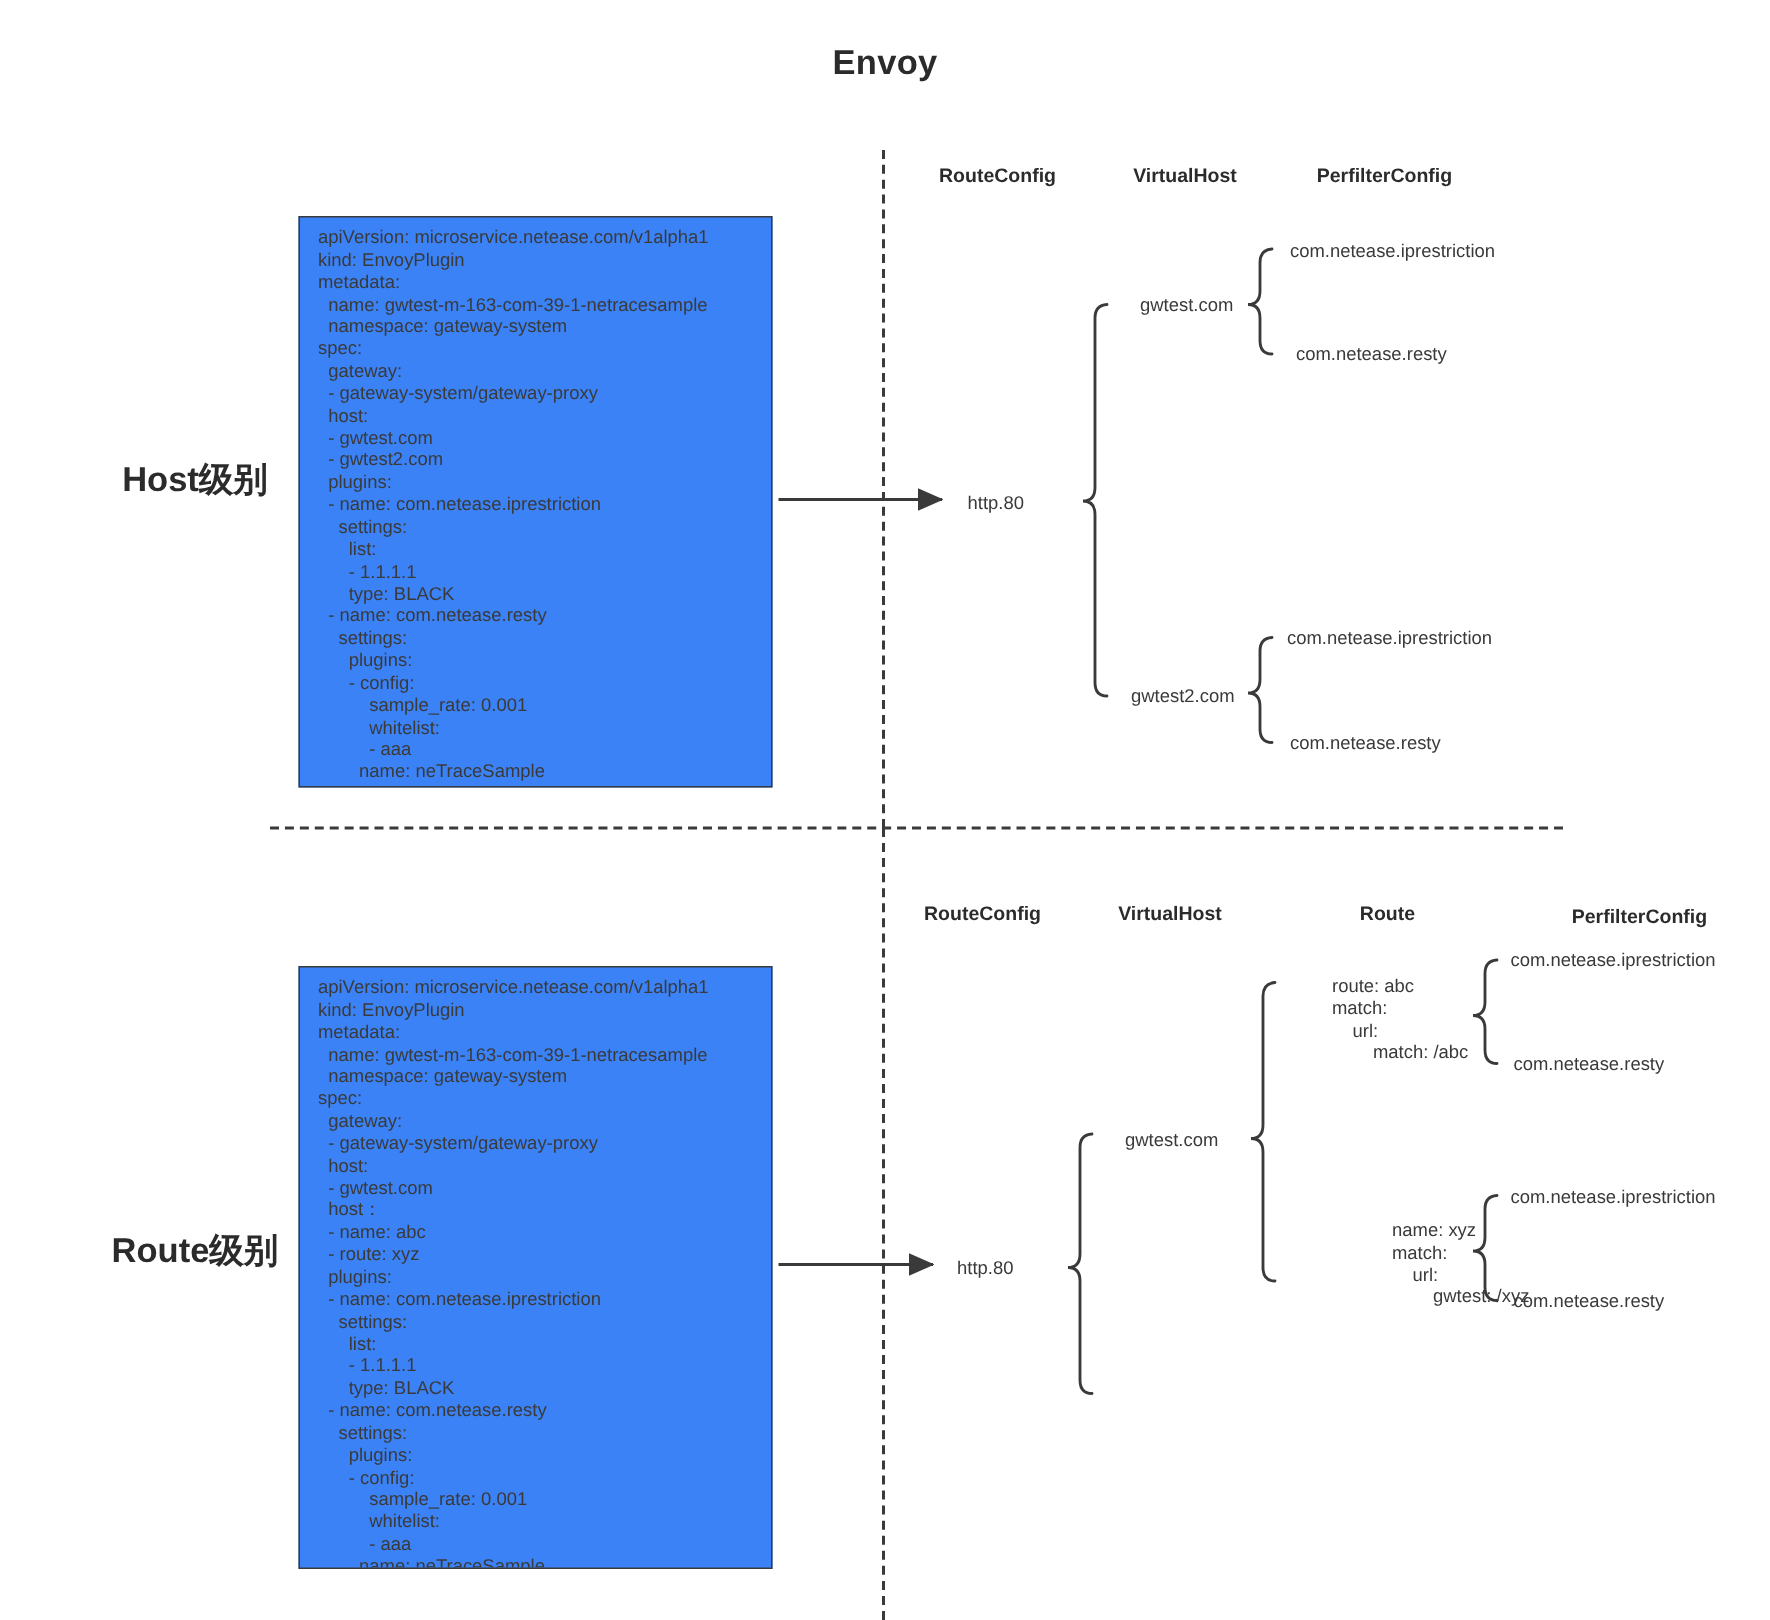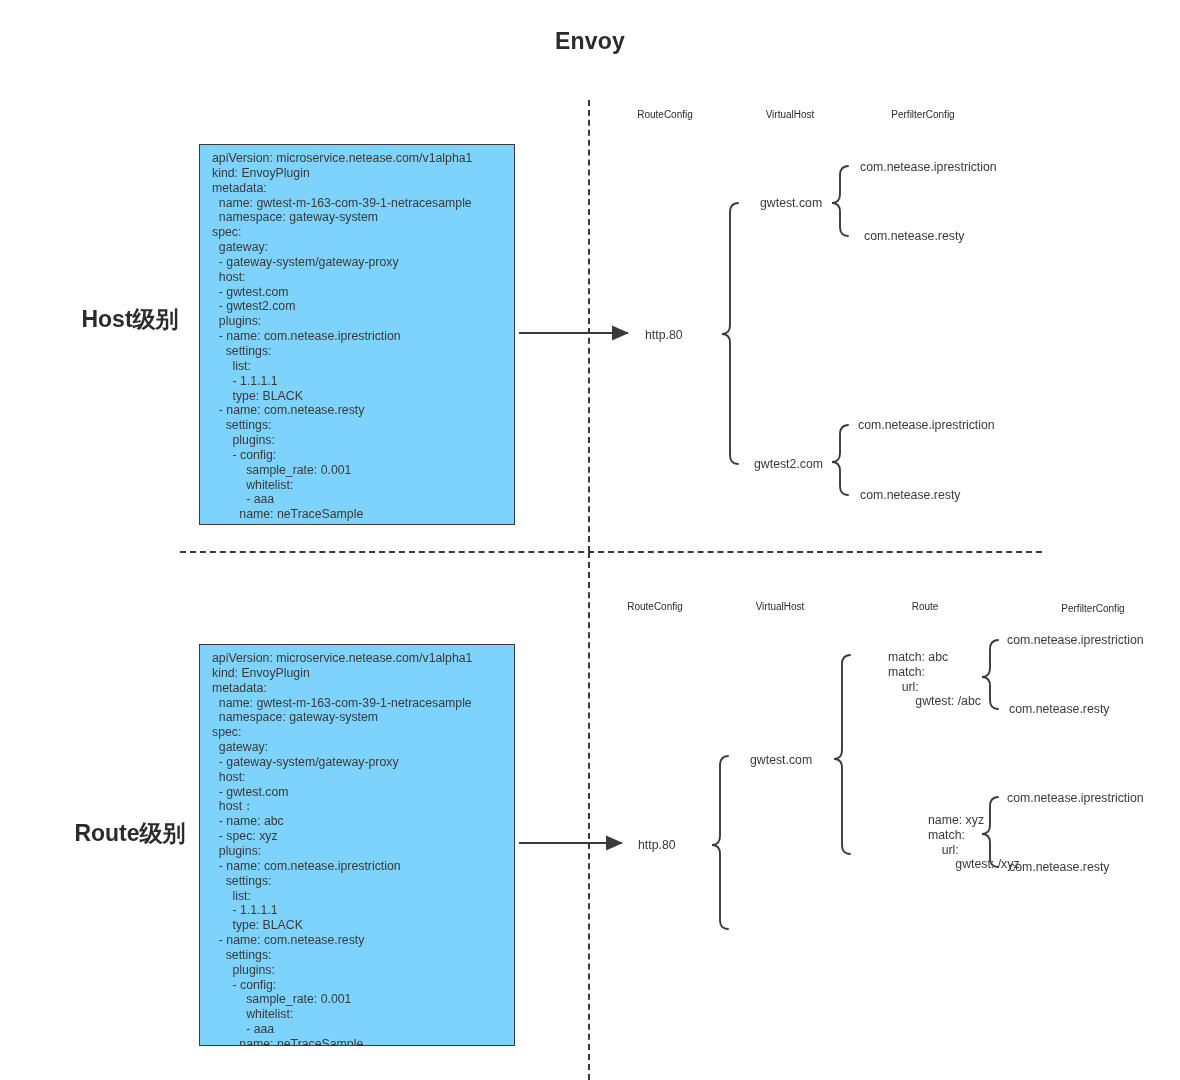--- a/index.html
+++ b/index.html
@@ -4,33 +4,33 @@
 <style>
   html,body{margin:0;padding:0;background:#ffffff;}
   body{width:1180px;height:1080px;position:relative;overflow:hidden;
        font-family:"Liberation Sans","DejaVu Sans",sans-serif;color:#3a3a3a;}
   .abs{position:absolute;}
   #title{left:0;top:28px;width:1180px;text-align:center;font-size:23px;font-weight:bold;color:#2b2b2b;letter-spacing:.2px;}
   .side-label{font-size:23px;font-weight:bold;color:#2b2b2b;text-align:center;}
   #label-host{left:30px;top:304px;width:200px;}
   #label-route{left:25px;top:818px;width:210px;}
 
-  .codebox{border:1.6px solid #3a3a3a;background:#7dd3fc;box-sizing:border-box;
+  .codebox{border:1.6px solid #3a3a3a;background:#3b82f6;box-sizing:border-box;
            padding:6px 0 4px 0;overflow:hidden;}
   .codebox .line{font-size:12.3px;line-height:14.85px;white-space:pre;color:#3a3a3a;padding-left:12px;
                  font-family:"Liberation Sans","DejaVu Sans",sans-serif;}
   #code-host{left:199px;top:144px;width:316px;height:381px;}
   #code-route{left:199px;top:644px;width:316px;height:402px;}
 
   .vdash{border-left:2.2px dashed #3a3a3a;width:0;}
   #vline-top{left:588px;top:100px;height:452px;}
   #vline-bot{left:588px;top:552px;height:528px;}
   #hdash{left:180px;top:551px;width:862px;border-top:2.2px dashed #3a3a3a;height:0;}
 
-  .colhead{font-size:10px;font-weight:normal;color:#2b2b2b;text-align:center;white-space:nowrap;}
+  .colhead{font-size:13px;font-weight:bold;color:#2b2b2b;text-align:center;white-space:nowrap;}
 
   .node{font-size:12.3px;color:#3a3a3a;white-space:pre;line-height:14.8px;}
 
   svg.ov{position:absolute;left:0;top:0;width:1180px;height:1080px;pointer-events:none;overflow:visible;}
 </style>
 </head>
 <body>
 
 <div class="abs" id="title">Envoy</div>
 
@@ -75,21 +75,21 @@
   <div class="line">metadata:</div>
   <div class="line">  name: gwtest-m-163-com-39-1-netracesample</div>
   <div class="line">  namespace: gateway-system</div>
   <div class="line">spec:</div>
   <div class="line">  gateway:</div>
   <div class="line">  - gateway-system/gateway-proxy</div>
   <div class="line">  host:</div>
   <div class="line">  - gwtest.com</div>
   <div class="line">  host：</div>
   <div class="line">  - name: abc</div>
-  <div class="line">  - spec: xyz</div>
+  <div class="line">  - route: xyz</div>
   <div class="line">  plugins:</div>
   <div class="line">  - name: com.netease.iprestriction</div>
   <div class="line">    settings:</div>
   <div class="line">      list:</div>
   <div class="line">      - 1.1.1.1</div>
   <div class="line">      type: BLACK</div>
   <div class="line">  - name: com.netease.resty</div>
   <div class="line">    settings:</div>
   <div class="line">      plugins:</div>
   <div class="line">      - config:</div>
@@ -116,24 +116,24 @@
 
 <div class="abs colhead" style="left:595px;top:601px;width:120px;">RouteConfig</div>
 <div class="abs colhead" style="left:720px;top:601px;width:120px;">VirtualHost</div>
 <div class="abs colhead" style="left:880px;top:601px;width:90px;">Route</div>
 <div class="abs colhead" style="left:1028px;top:603px;width:130px;">PerfilterConfig</div>
 
 <div class="abs node" style="left:638px;top:838px;">http.80</div>
 <div class="abs node" style="left:750px;top:753px;">gwtest.com</div>
 
 <div class="abs" style="left:888px;top:650px;">
-  <div class="node">match: abc</div>
+  <div class="node">route: abc</div>
   <div class="node">match:</div>
   <div class="node">    url:</div>
-  <div class="node">        gwtest: /abc</div>
+  <div class="node">        match: /abc</div>
 </div>
 
 <div class="abs" style="left:928px;top:813px;">
   <div class="node">name: xyz</div>
   <div class="node">match:</div>
   <div class="node">    url:</div>
   <div class="node">        gwtest: /xyz</div>
 </div>
 
 <div class="abs node" style="left:1007px;top:633px;">com.netease.iprestriction</div>

